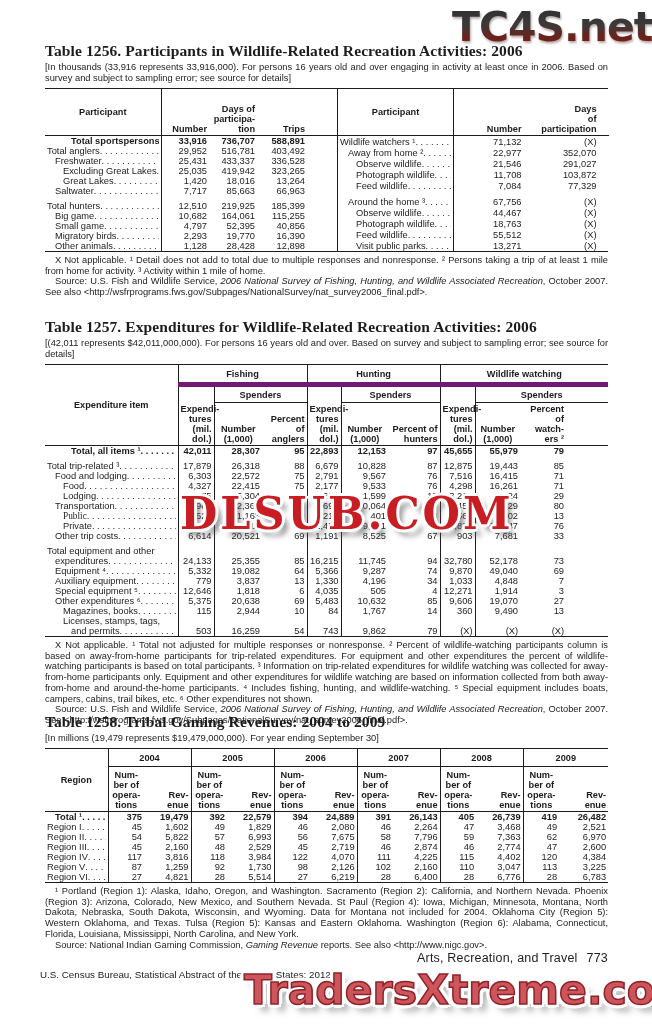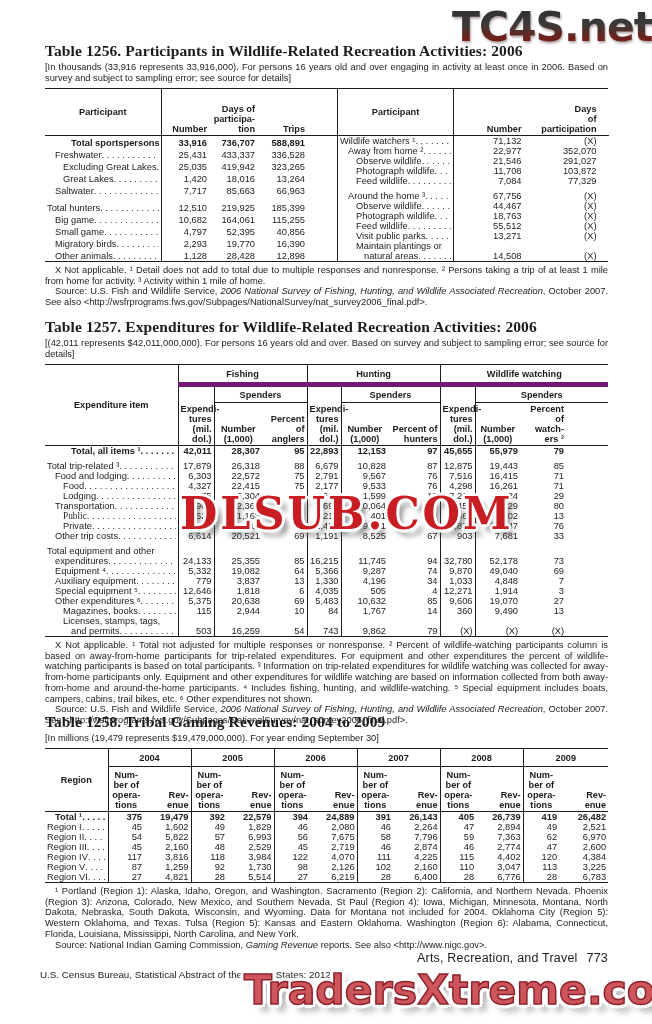--- a/index.html
+++ b/index.html
@@ -112,20 +112,31 @@
                 <span class="dots"></span>
               </div>
             </td>
             <td class="num">33,916</td>
             <td class="num">736,707</td>
             <td class="num">588,891</td>
           </tr>
           <tr>
             <td class="lbl">
               <div class="lline">
+                <span class="ltxt" style="padding-left: 0px;">Total anglers</span>
+                <span class="dots"></span>
+              </div>
+            </td>
+            <td class="num">29,952</td>
+            <td class="num">516,781</td>
+            <td class="num">403,492</td>
+          </tr>
+          <tr>
+            <td class="lbl">
+              <div class="lline">
                 <span class="ltxt" style="padding-left: 8px;">Freshwater</span>
                 <span class="dots"></span>
               </div>
             </td>
             <td class="num">25,431</td>
             <td class="num">433,337</td>
             <td class="num">336,528</td>
           </tr>
           <tr>
             <td class="lbl">
@@ -324,33 +335,20 @@
             <td class="num">(X)</td>
           </tr>
           <tr>
             <td class="lbl">
               <div class="lline">
                 <span class="ltxt" style="padding-left: 16px;">Visit public parks</span>
                 <span class="dots"></span>
               </div>
             </td>
             <td class="num">13,271</td>
-            <td class="num">(X)</td>
-          </tr>
-          <tr>
-            <td class="lbl">
-              <div class="lline">
-                <span class="ltxt" style="padding-left: 16px;">Maintain plantings or</span>
-              </div>
-              <div class="lline">
-                <span class="ltxt" style="padding-left: 24px;">natural areas</span>
-                <span class="dots"></span>
-              </div>
-            </td>
-            <td class="num">14,508</td>
             <td class="num">(X)</td>
           </tr>
         </tbody>
     </table>
   </div>
   <div class="fnote">
     <p>X Not applicable. ¹ Detail does not add to total due to multiple responses and nonresponse. ² Persons taking a trip of at least 1 mile from home for activity. ³ Activity within 1 mile of home.</p>
     <p><span>Source: U.S. Fish and Wildlife Service, </span><span class="it">2006 National Survey of Fishing, Hunting, and Wildlife Associated Recreation</span><span>, October 2007. See also &lt;http://wsfrprograms.fws.gov/Subpages/NationalSurvey/nat_survey2006_final.pdf&gt;.</span></p>
   </div>
 </div>
@@ -793,21 +791,21 @@
           </td>
           <td class="num">45</td>
           <td class="num">1,602</td>
           <td class="num">49</td>
           <td class="num">1,829</td>
           <td class="num">46</td>
           <td class="num">2,080</td>
           <td class="num">46</td>
           <td class="num">2,264</td>
           <td class="num">47</td>
-          <td class="num">2,894</td>
+          <td class="num">3,468</td>
           <td class="num">49</td>
           <td class="num">2,521</td>
         </tr>
         <tr>
           <td class="lbl">
             <div class="lline">
               <span class="ltxt" style="padding-left: 0px;">Region II</span>
               <span class="dots"></span>
             </div>
           </td>

